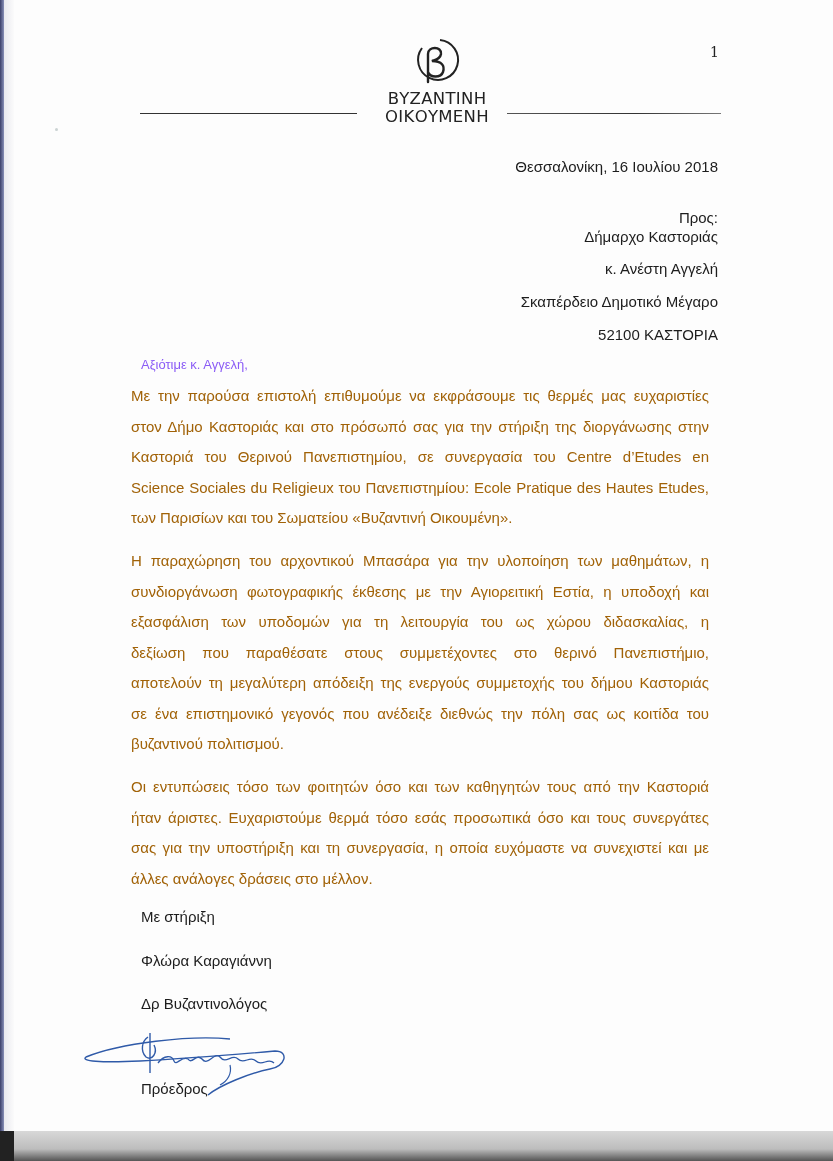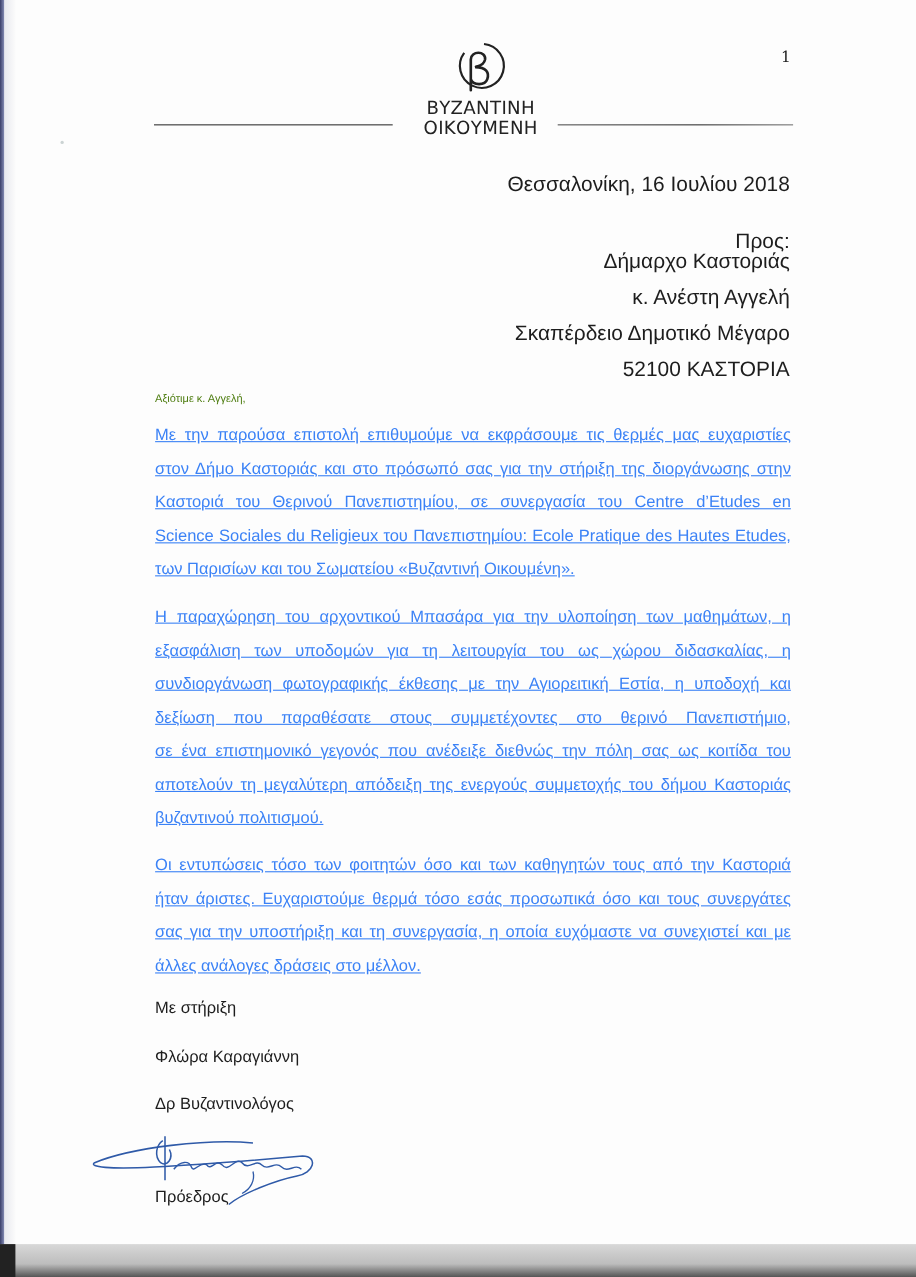--- a/index.html
+++ b/index.html
@@ -41,26 +41,26 @@
       position: absolute; left: 0; top: 54px; width: 110px; text-align: center;
       font-size: 16.5px; line-height: 18px; letter-spacing: 0.3px; color: #222;
       font-family: "DejaVu Sans", sans-serif;
     }
     .rule {
       position: absolute; top: 113px; height: 1px; background: #333;
     }
     .rule.left { left: 140px; width: 217px; }
     .rule.right { left: 507px; width: 214px; background: linear-gradient(to right,#555,#333 60%,#777); }
     .addr {
-      position: absolute; right: 115px; text-align: left; font-size: 19px; color: #1d1d1d;
+      position: absolute; right: 115px; text-align: left; font-size: 15px; color: #1d1d1d;
     }
     .body-text {
-      position: absolute; left: 141px; width: 578px; font-size: 10px; color: #4d7c0f;
+      position: absolute; left: 141px; width: 578px; font-size: 13px; color: #8b5cf6;
     }
-    .para { position: absolute; left: 141px; width: 578px; font-size: 15px; line-height: 30.5px; text-align: justify; color: #3b82f6; text-decoration: underline; }
+    .para { position: absolute; left: 131px; width: 578px; font-size: 15px; line-height: 30.5px; text-align: justify; color: #a16207; }
     .para .line { display: block; white-space: nowrap; text-align: justify; text-align-last: justify; }
     .para .line.last { text-align-last: left; }
     .closing { position: absolute; left: 141px; font-size: 15px; color: #1d1d1d; }
     .signature { position: absolute; left: 80px; top: 1025px; width: 210px; height: 75px; }
     .dust { position: absolute; width: 3px; height: 3px; background: #9aa; border-radius: 50%; opacity: 0.5; }
   </style>
 </head>
 <body>
 
 <div class="page">
@@ -95,25 +95,25 @@
   <div class="para" style="top:381px;">
     <span class="line">Με την παρούσα επιστολή επιθυμούμε να εκφράσουμε τις θερμές μας ευχαριστίες</span>
     <span class="line">στον Δήμο Καστοριάς και στο πρόσωπό σας για την στήριξη της διοργάνωσης στην</span>
     <span class="line">Καστοριά του Θερινού Πανεπιστημίου, σε συνεργασία του Centre d’Etudes en</span>
     <span class="line">Science Sociales du Religieux του Πανεπιστημίου: Ecole Pratique des Hautes Etudes,</span>
     <span class="line last">των Παρισίων και του Σωματείου «Βυζαντινή Οικουμένη».</span>
   </div>
 
   <div class="para" style="top:546px;">
     <span class="line">Η παραχώρηση του αρχοντικού Μπασάρα για την υλοποίηση των μαθημάτων, η</span>
+    <span class="line">συνδιοργάνωση φωτογραφικής έκθεσης με την Αγιορειτική Εστία, η υποδοχή και</span>
     <span class="line">εξασφάλιση των υποδομών για τη λειτουργία του ως χώρου διδασκαλίας, η</span>
-    <span class="line">συνδιοργάνωση φωτογραφικής έκθεσης με την Αγιορειτική Εστία, η υποδοχή και</span>
     <span class="line">δεξίωση που παραθέσατε στους συμμετέχοντες στο θερινό Πανεπιστήμιο,</span>
+    <span class="line">αποτελούν τη μεγαλύτερη απόδειξη της ενεργούς συμμετοχής του δήμου Καστοριάς</span>
     <span class="line">σε ένα επιστημονικό γεγονός που ανέδειξε διεθνώς την πόλη σας ως κοιτίδα του</span>
-    <span class="line">αποτελούν τη μεγαλύτερη απόδειξη της ενεργούς συμμετοχής του δήμου Καστοριάς</span>
     <span class="line last">βυζαντινού πολιτισμού.</span>
   </div>
 
   <div class="para" style="top:772px;">
     <span class="line">Οι εντυπώσεις τόσο των φοιτητών όσο και των καθηγητών τους από την Καστοριά</span>
     <span class="line">ήταν άριστες. Ευχαριστούμε θερμά τόσο εσάς προσωπικά όσο και τους συνεργάτες</span>
     <span class="line">σας για την υποστήριξη και τη συνεργασία, η οποία ευχόμαστε να συνεχιστεί και με</span>
     <span class="line last">άλλες ανάλογες δράσεις στο μέλλον.</span>
   </div>
 

